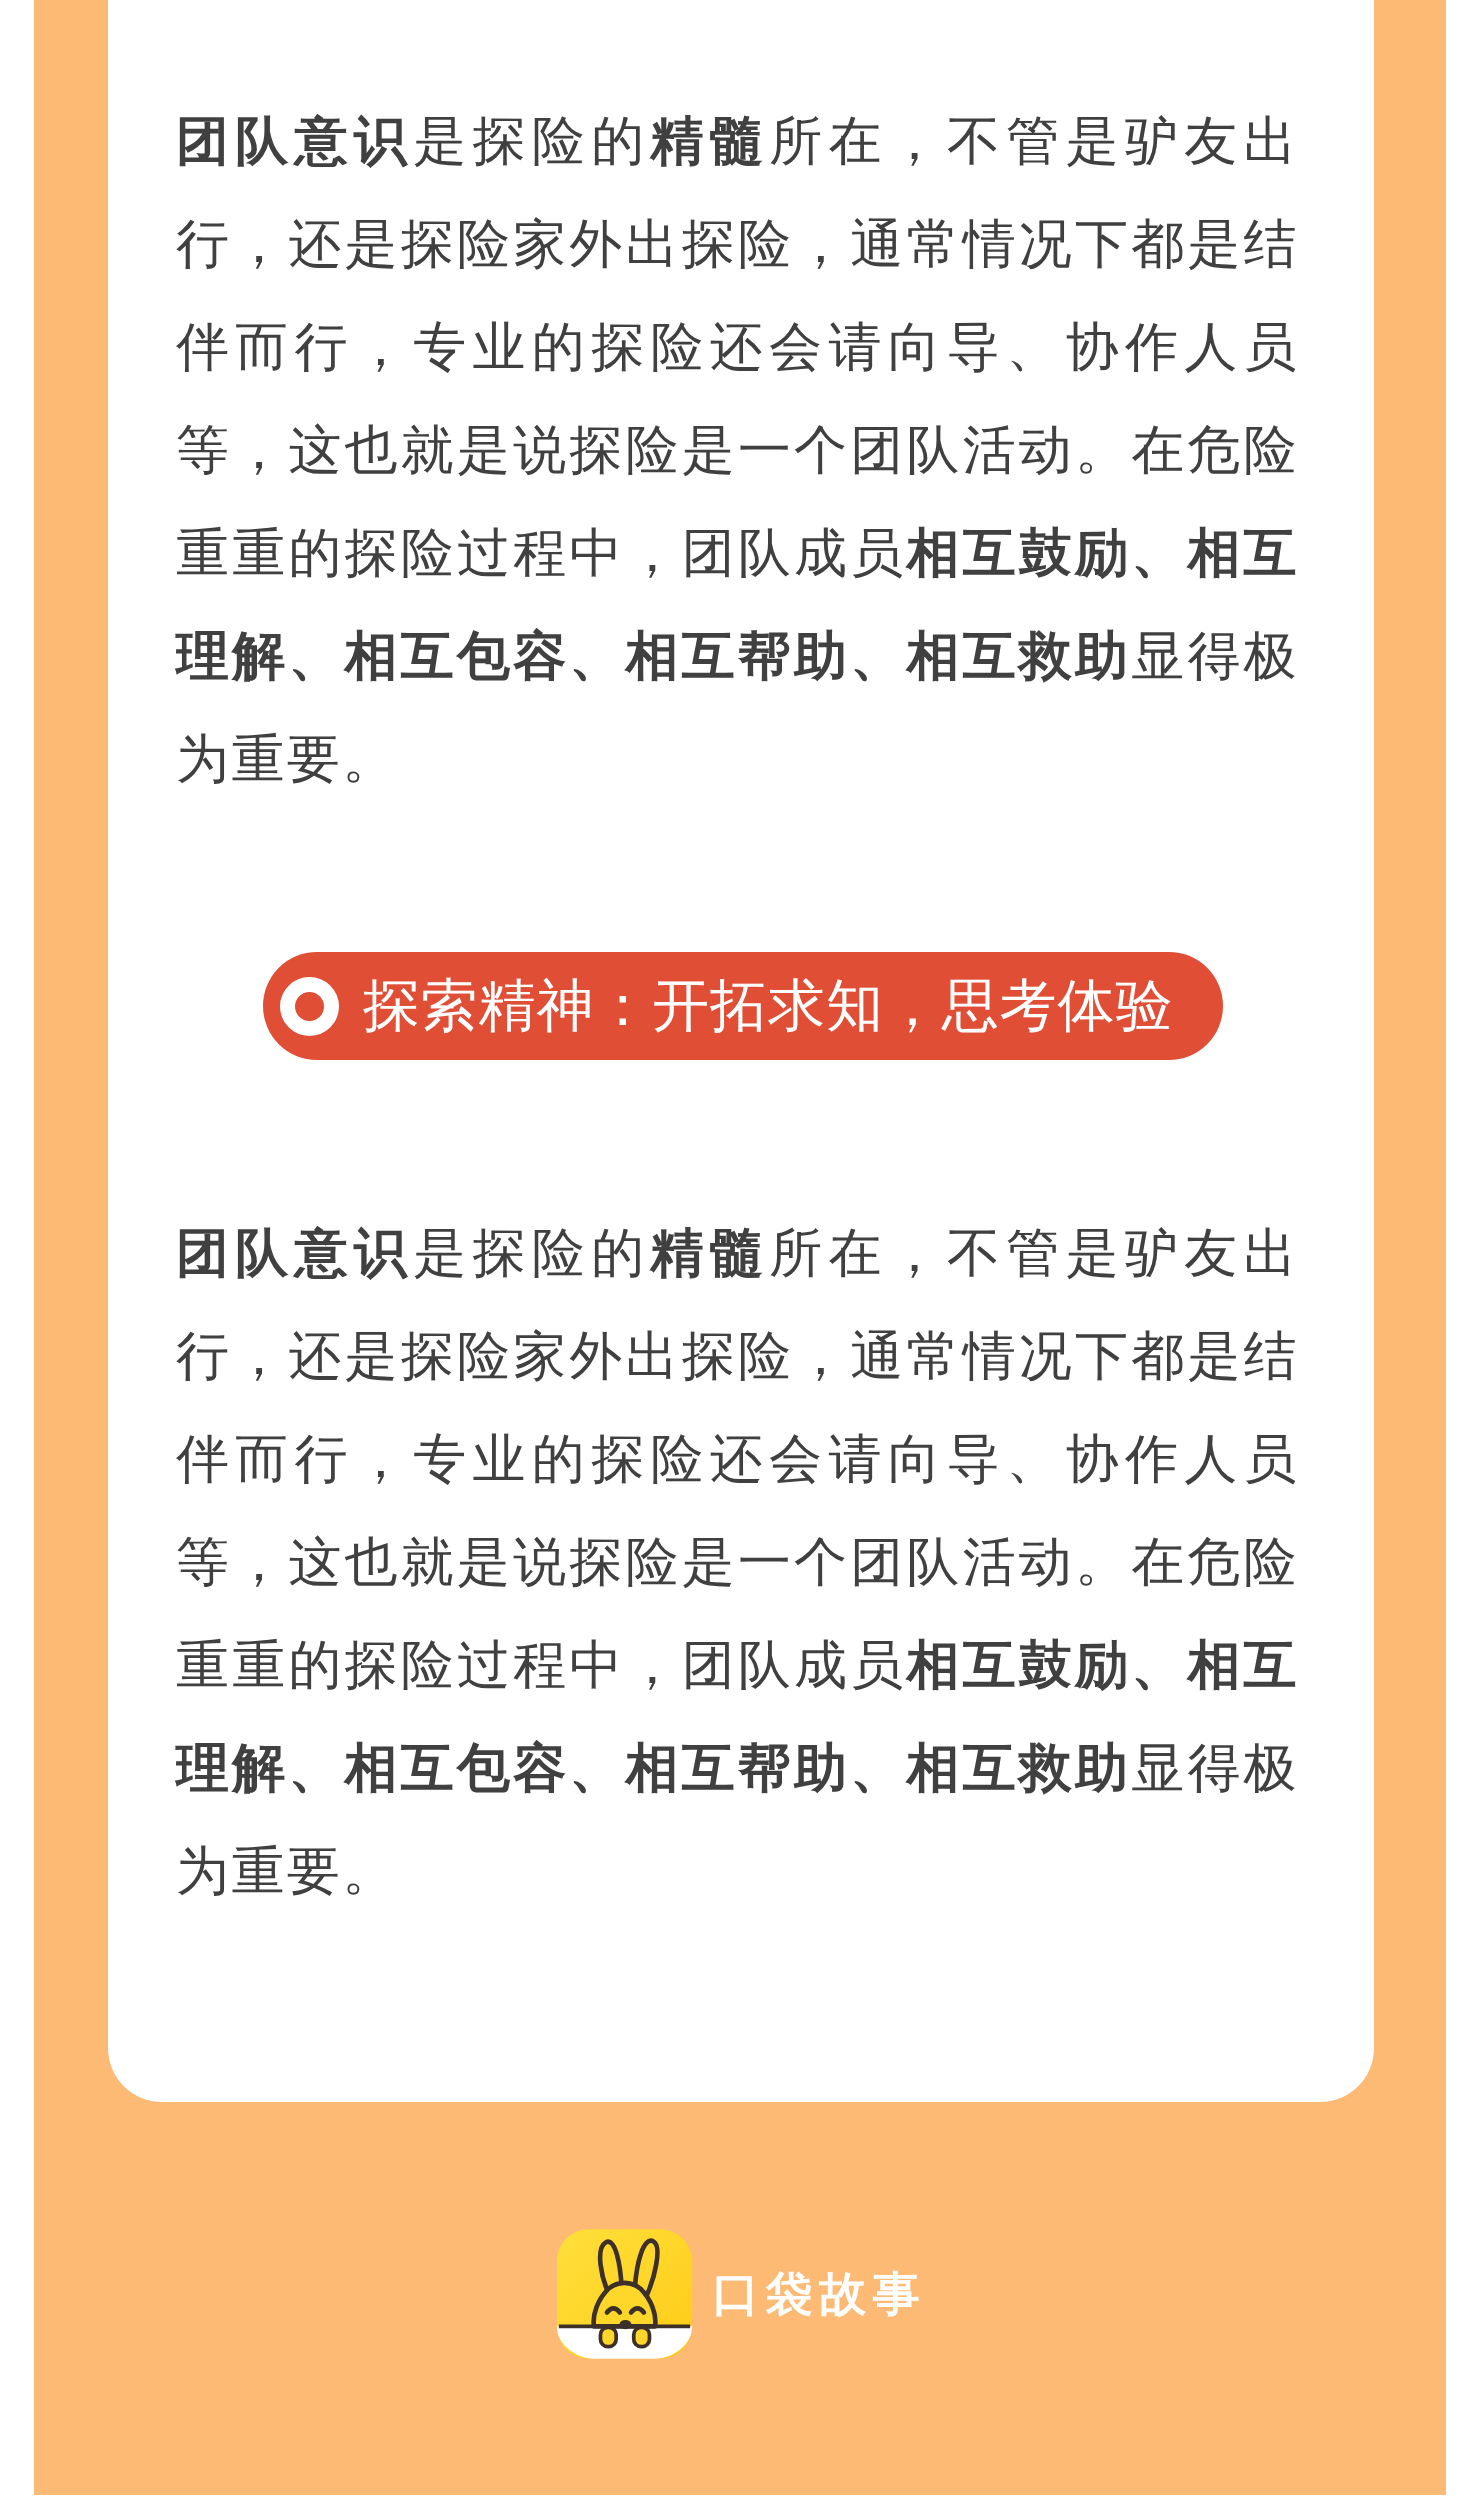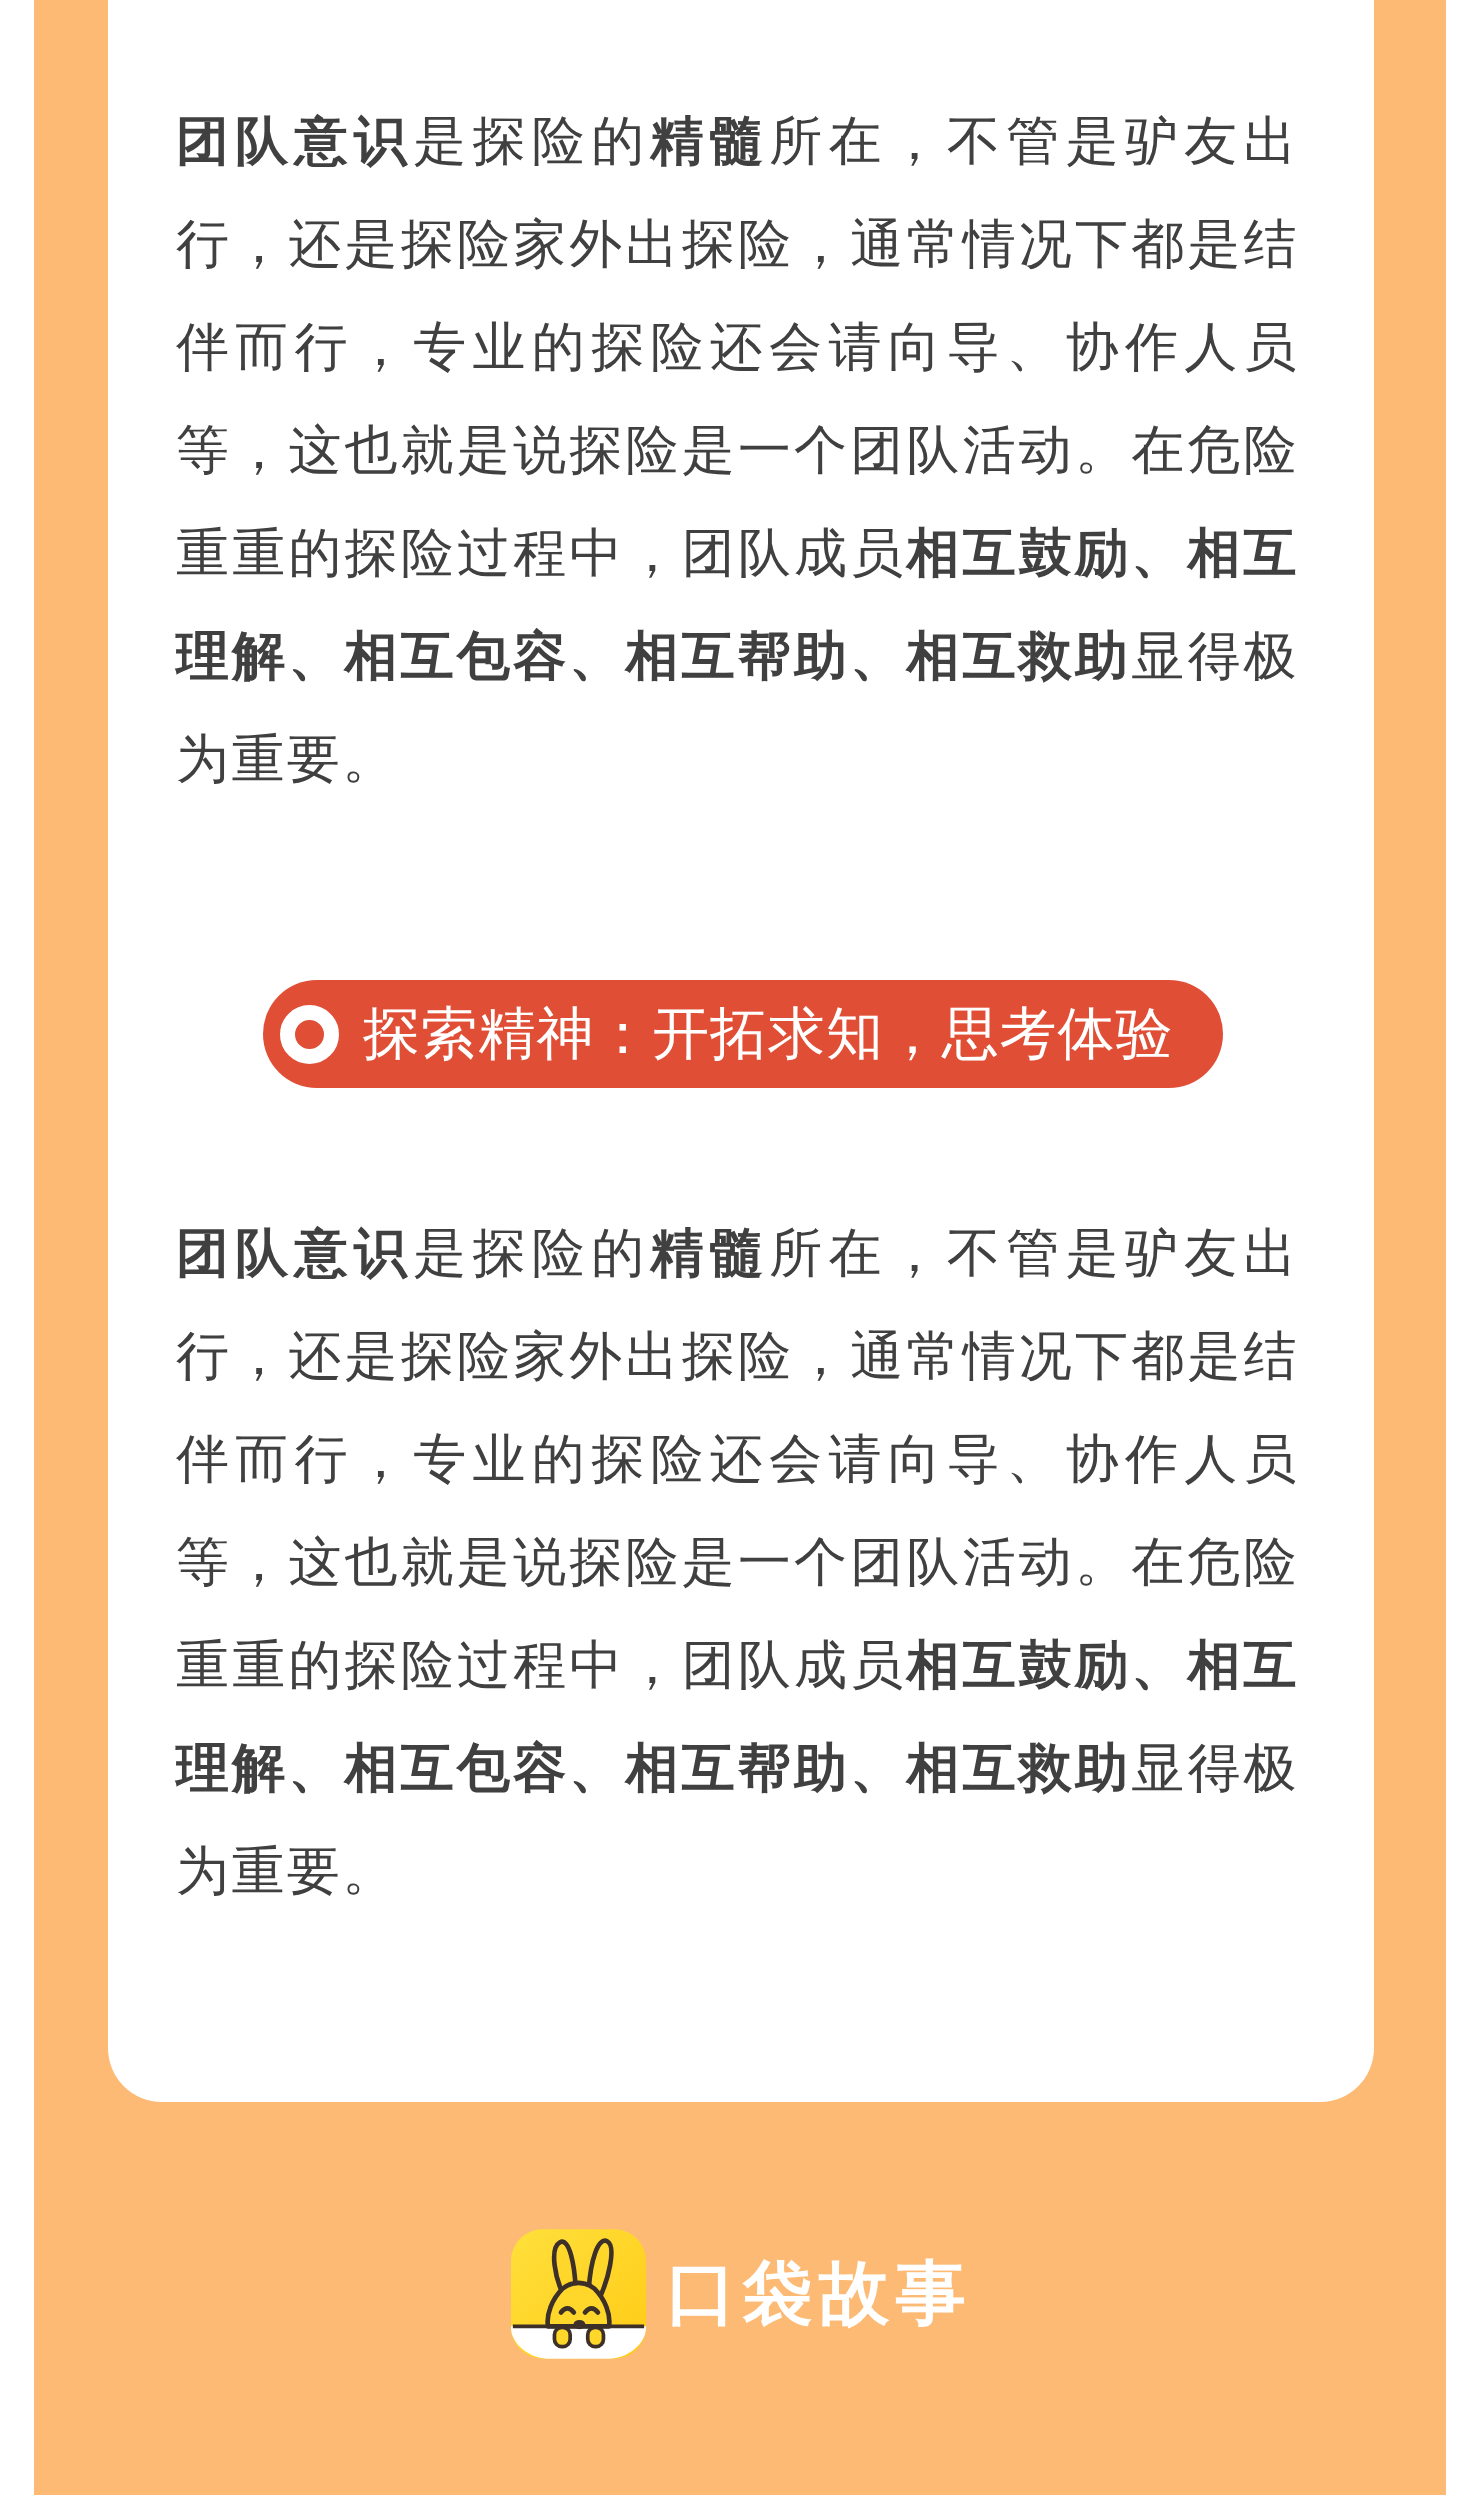--- a/index.html
+++ b/index.html
@@ -27,21 +27,21 @@
     font-size:53px;
     line-height:103px;
     letter-spacing:2.4px;
     color:#404040;
     text-align:justify;
   }
   .para .b{font-weight:700;}
   .para1{top:145px;}
   .para2{top:1257px;}
   .banner{
-    position:absolute;left:155px;top:1036px;
+    position:absolute;left:155px;top:1008px;
     width:960px;height:108px;
     background:#E04E36;
     border-radius:54px;
     display:flex;align-items:center;
     white-space:nowrap;
   }
   .ring{
     width:59px;height:59px;
     box-sizing:border-box;
     border:15px solid #ffffff;
@@ -56,21 +56,21 @@
     margin-left:24px;
   }
   .logo{
     position:absolute;left:0;top:2229px;
     width:1483px;
     display:flex;justify-content:center;align-items:center;
   }
   .logo-icon{width:135px;height:130px;flex:0 0 auto;}
   .app-name{
     color:#ffffff;
-    font-size:70px;
+    font-size:47px;
     font-weight:700;
     letter-spacing:6.5px;
     margin-left:20.4px;
   }
 </style>
 </head>
 <body>
 
 <div class="orange-panel">
 

